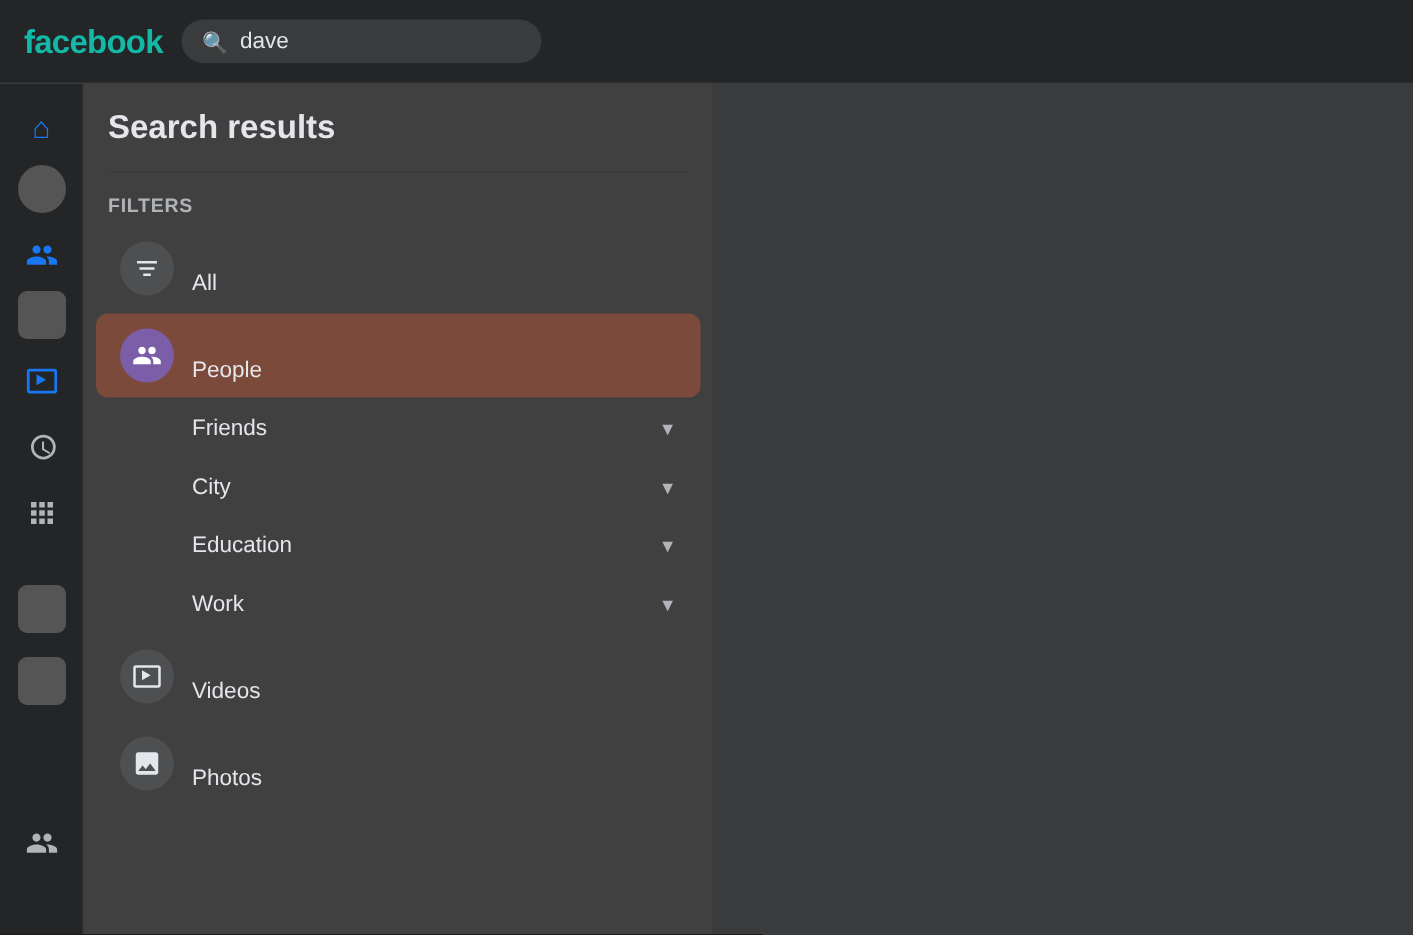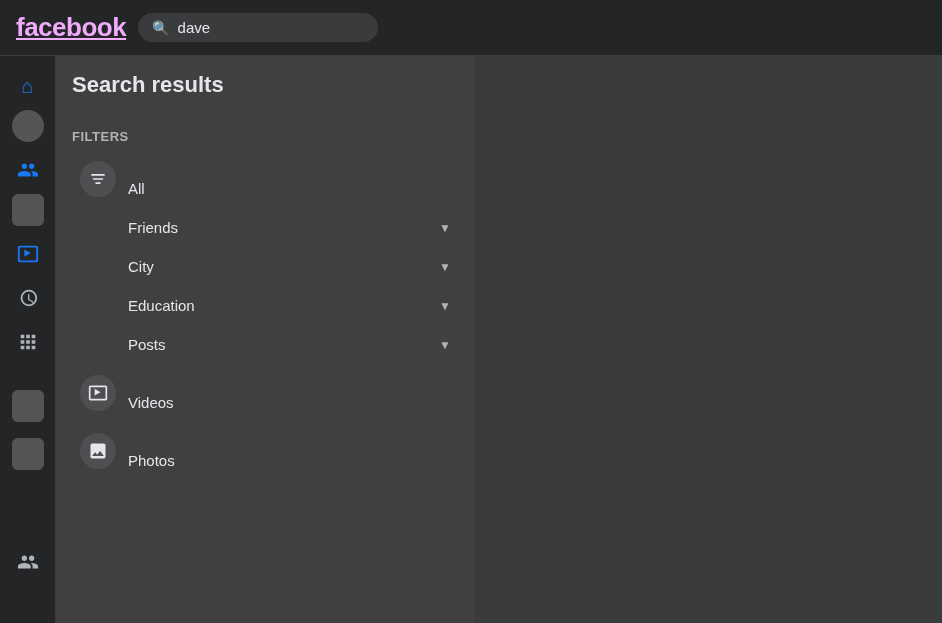--- a/index.html
+++ b/index.html
@@ -18,27 +18,26 @@
     .topbar {
       background: #242526;
       height: 56px;
       display: flex;
       align-items: center;
       padding: 0 16px;
       flex-shrink: 0;
       border-bottom: 1px solid #3a3b3c;
     }
     .fb-logo {
-      color: #f0abfc;
-      font-size: 26px;
+      color: #14b8a6;
+      font-size: 22px;
       font-weight: bold;
       margin-right: 12px;
       letter-spacing: -0.5px;
       white-space: nowrap;
-      text-decoration: underline;
     }
     .search-bar {
       display: flex;
       align-items: center;
       background: #3a3b3c;
       border-radius: 20px;
       padding: 6px 14px;
       width: 240px;
     }
     .search-bar .search-icon-svg {
@@ -245,35 +244,43 @@
     <div class="filter-item">
       <div class="filter-icon gray">
         <svg width="20" height="20" viewBox="0 0 24 24" fill="currentColor">
             <path d="M4 6h16v2H4zm2 5h12v2H6zm3 5h6v2H9z"></path>
           </svg>
       </div>
       <span class="filter-label">All</span>
     </div>
 
 
+    <div class="filter-item active">
+      <div class="filter-icon active-purple">
+        <svg width="20" height="20" viewBox="0 0 24 24" fill="currentColor">
+            <path d="M16 11c1.66 0 2.99-1.34 2.99-3S17.66 5 16 5c-1.66 0-3 1.34-3 3s1.34 3 3 3zm-8 0c1.66 0 2.99-1.34 2.99-3S9.66 5 8 5C6.34 5 5 6.34 5 8s1.34 3 3 3zm0 2c-2.33 0-7 1.17-7 3.5V19h14v-2.5c0-2.33-4.67-3.5-7-3.5zm8 0c-.29 0-.62.02-.97.05 1.16.84 1.97 1.97 1.97 3.45V19h6v-2.5c0-2.33-4.67-3.5-7-3.5z"></path>
+          </svg>
+      </div>
+      <span class="filter-label">People</span>
+    </div>
 
     <div class="sub-filter">
       <span class="sub-filter-label">Friends</span>
       <span class="chevron">▼</span>
     </div>
     <div class="sub-filter">
       <span class="sub-filter-label">City</span>
       <span class="chevron">▼</span>
     </div>
     <div class="sub-filter">
       <span class="sub-filter-label">Education</span>
       <span class="chevron">▼</span>
     </div>
     <div class="sub-filter">
-      <span class="sub-filter-label">Posts</span>
+      <span class="sub-filter-label">Work</span>
       <span class="chevron">▼</span>
     </div>
 
     <div class="filter-item">
       <div class="filter-icon gray">
         <svg width="20" height="20" viewBox="0 0 24 24" fill="currentColor">
             <path d="M21 3H3c-1.1 0-2 .9-2 2v14c0 1.1.9 2 2 2h18c1.1 0 2-.9 2-2V5c0-1.1-.9-2-2-2zm0 16H3V5h18v14zM8 15l7-4-7-4v8z"></path>
           </svg>
       </div>
       <span class="filter-label">Videos</span>

